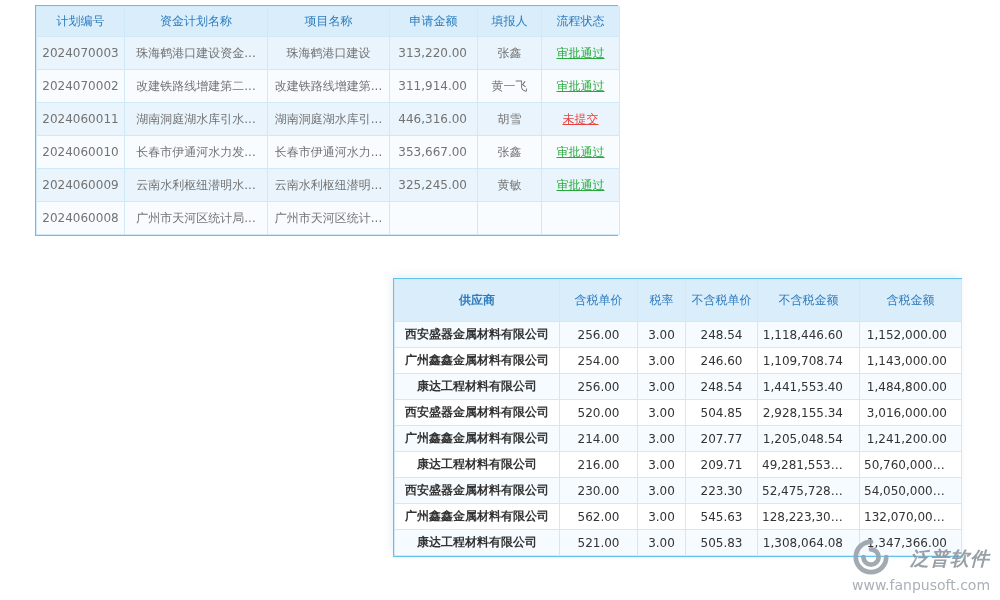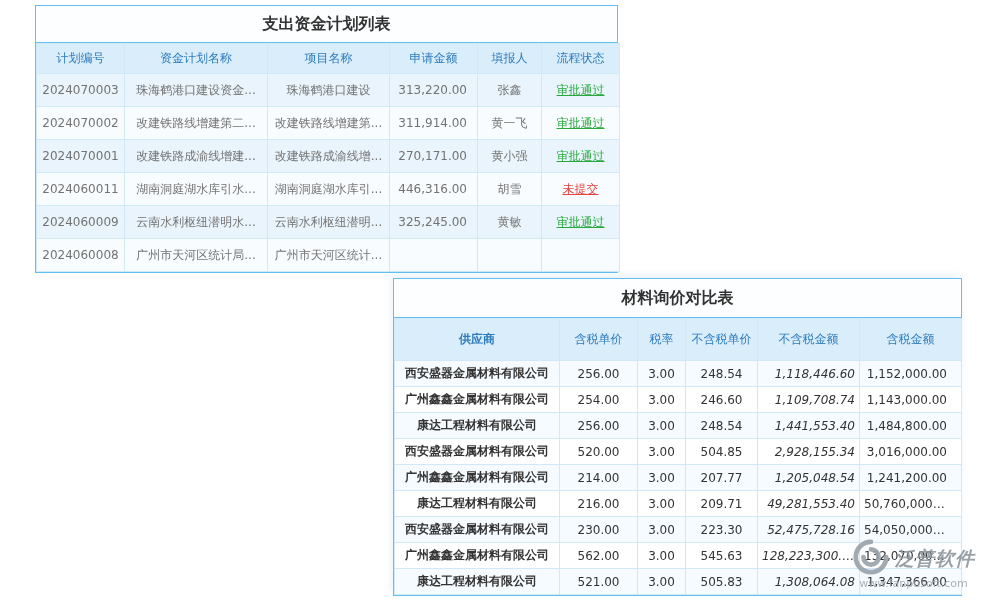--- a/index.html
+++ b/index.html
@@ -36,42 +36,41 @@
   .quote-grid thead th{height:42px;white-space:normal;line-height:1.25;}
   .quote-grid td{height:26px;color:#333;}
   .quote-grid tbody tr:nth-child(odd){background:#f6fbff;}
   .quote-grid tbody tr:nth-child(even){background:#ffffff;}
   .quote-grid th:nth-child(1),.quote-grid td:nth-child(1){width:165px;font-weight:bold;}
   .quote-grid th:nth-child(2),.quote-grid td:nth-child(2){width:78px;}
   .quote-grid th:nth-child(3),.quote-grid td:nth-child(3){width:48px;margin-top:19px;}
   .quote-grid th:nth-child(4),.quote-grid td:nth-child(4){width:72px;}
   .quote-grid th:nth-child(5),.quote-grid td:nth-child(5){width:102px;}
   .quote-grid th:nth-child(6),.quote-grid td:nth-child(6){width:102px;}
-  .quote-grid td.num5{text-align:right;padding-right:4px;font-style:italic;}
+  .quote-grid td.num5{text-align:right;padding-right:16px;}
   .quote-grid td.num6{text-align:right;padding-right:14px;margin-left:20px;}
 
   .link{color:#1b7fd0;cursor:pointer;}
   .amount{text-align:right;padding-right:10px;color:#333;}
   .status.approved{color:#27a93c;text-decoration:underline;cursor:pointer;}
   .status.unsubmitted{color:#e8433f;text-decoration:underline;cursor:pointer;}
   .status.none{color:#333;}
 
   
   .watermark{position:absolute;left:852px;top:538px;z-index:3;opacity:0.9;}
   .wm-row{display:flex;align-items:center;gap:5px;justify-content:space-between;}
   .wm-brand{font-size:19px;font-weight:bold;font-style:italic;color:#8d979f;letter-spacing:1px;}
-  .wm-url{font-size:11px;color:#a0a8b0;text-align:center;margin-top:-3px;}
+  .wm-url{font-size:14px;color:#a0a8b0;text-align:center;margin-top:-3px;}
 </style>
 </head>
 <body>
 
 <div id="stage">
 
   <div class="card plan-card">
-    <div class="card-title">支出资金计划列表</div>
     <table class="plan-grid">
       <thead>
           <tr id="plan-head">
             <th>计划编号</th>
             <th>资金计划名称</th>
             <th>项目名称</th>
             <th>申请金额</th>
             <th>填报人</th>
             <th>流程状态</th>
           </tr>
@@ -87,57 +86,56 @@
           </tr>
           <tr>
             <td class="link">2024070002</td>
             <td class="link">改建铁路线增建第二...</td>
             <td class="link">改建铁路线增建第...</td>
             <td class="amount">311,914.00</td>
             <td class="link">黄一飞</td>
             <td class="status approved">审批通过</td>
           </tr>
           <tr>
-            <td class="link">2024070001</td>
-            <td class="link">改建铁路成渝线增建...</td>
-            <td class="link">改建铁路成渝线增...</td>
-            <td class="amount">270,171.00</td>
-            <td class="link">黄小强</td>
-            <td class="status approved">审批通过</td>
-          </tr>
-          <tr>
             <td class="link">2024060011</td>
             <td class="link">湖南洞庭湖水库引水...</td>
             <td class="link">湖南洞庭湖水库引...</td>
             <td class="amount">446,316.00</td>
             <td class="link">胡雪</td>
             <td class="status unsubmitted">未提交</td>
           </tr>
           <tr>
+            <td class="link">2024060010</td>
+            <td class="link">长春市伊通河水力发...</td>
+            <td class="link">长春市伊通河水力...</td>
+            <td class="amount">353,667.00</td>
+            <td class="link">张鑫</td>
+            <td class="status approved">审批通过</td>
+          </tr>
+          <tr>
             <td class="link">2024060009</td>
             <td class="link">云南水利枢纽潜明水...</td>
             <td class="link">云南水利枢纽潜明...</td>
             <td class="amount">325,245.00</td>
             <td class="link">黄敏</td>
             <td class="status approved">审批通过</td>
           </tr>
           <tr>
             <td class="link">2024060008</td>
             <td class="link">广州市天河区统计局...</td>
             <td class="link">广州市天河区统计...</td>
             <td class="amount"></td>
             <td class="link"></td>
             <td class="status none"></td>
           </tr>
         </tbody>
     </table>
   </div>
 
   <div class="card quote-card">
-    <div class="card-title">材料询价对比表</div>
     <table class="quote-grid">
       <thead>
           <tr id="quote-head">
             <th>供应商</th>
             <th>含税单价</th>
             <th>税率</th>
             <th>不含税单价</th>
             <th>不含税金额</th>
             <th>含税金额</th>
           </tr>

